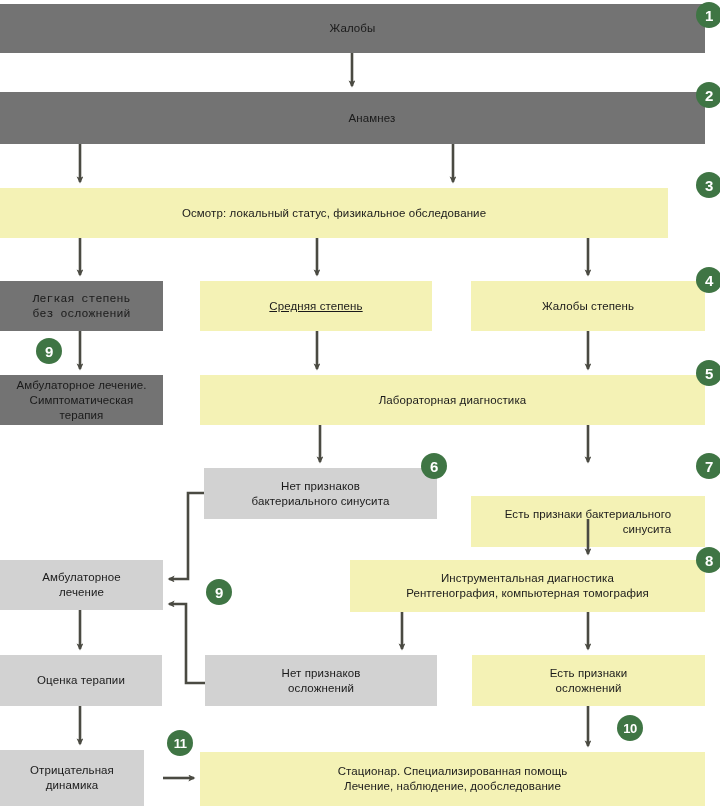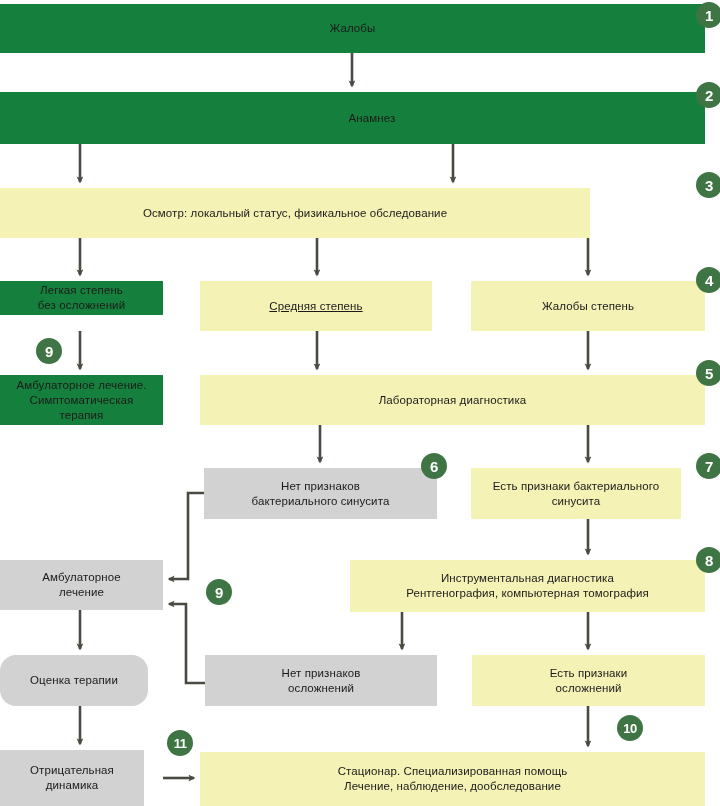--- a/index.html
+++ b/index.html
@@ -19,21 +19,21 @@
     align-items:center;
     justify-content:center;
     text-align:center;
     color:#1a1a1a;
     font-size:11.5px;
     line-height:15px;
     letter-spacing:.1px;
     padding:2px 6px;
     white-space:pre-line;
   }
-  .box.green{background:#15803d;}
+  .box.green{background:#737373;}
   .box.yellow{background:#f4f2b5;}
   .box.gray{background:#d2d2d2;}
 
   .badge{
     position:absolute;
     width:26px;height:26px;
     border-radius:50%;
     background:#3f7544;
     color:#ffffff;
     font-size:15px;
@@ -83,38 +83,38 @@
       <path d="M80,706 L80,744"></path>
       <path d="M588,706 L588,746"></path>
       <path d="M163,778 L194,778"></path>
       <path d="M204,493 L188,493 L188,579 L169,579"></path>
       <path d="M205,683 L186,683 L186,604 L169,604"></path>
     </g>
   </svg>
 
   <div class="box green" style="left:0px;top:4px;width:705px;height:49px;">Жалобы</div>
   <div class="box green" style="left:0px;top:92px;width:705px;height:52px;padding-left:45px;">Анамнез</div>
-  <div class="box yellow" style="left:0px;top:188px;width:590px;height:50px;">Осмотр: локальный статус, физикальное обследование</div>
-  <div class="box green" style="left:0px;top:281px;width:163px;height:34px;">Легкая степень
+  <div class="box yellow" style="left:0px;top:188px;width:668px;height:50px;">Осмотр: локальный статус, физикальное обследование</div>
+  <div class="box green" style="left:0px;top:281px;width:163px;height:50px;font-family:Liberation Mono, monospace;">Легкая степень
 без осложнений</div>
   <div class="box yellow" style="left:200px;top:281px;width:232px;height:50px;text-decoration:underline;">Средняя степень</div>
   <div class="box yellow" style="left:471px;top:281px;width:234px;height:50px;">Жалобы степень</div>
   <div class="box green" style="left:0px;top:375px;width:163px;height:50px;">Амбулаторное лечение.
 Симптоматическая
 терапия</div>
   <div class="box yellow" style="left:200px;top:375px;width:505px;height:50px;">Лабораторная диагностика</div>
   <div class="box gray" style="left:204px;top:468px;width:233px;height:51px;">Нет признаков
 бактериального синусита</div>
-  <div class="box yellow" style="left:471px;top:468px;width:210px;height:51px;">Есть признаки бактериального
+  <div class="box yellow" style="left:471px;top:496px;width:234px;height:51px;text-align:right;">Есть признаки бактериального
 синусита</div>
   <div class="box gray" style="left:0px;top:560px;width:163px;height:50px;">Амбулаторное
 лечение</div>
   <div class="box yellow" style="left:350px;top:560px;width:355px;height:52px;">Инструментальная диагностика
 Рентгенография, компьютерная томография</div>
-  <div class="box gray" style="left:0px;top:655px;width:148px;height:51px;border-radius:16px;">Оценка терапии</div>
+  <div class="box gray" style="left:0px;top:655px;width:162px;height:51px;">Оценка терапии</div>
   <div class="box gray" style="left:205px;top:655px;width:232px;height:51px;">Нет признаков
 осложнений</div>
   <div class="box yellow" style="left:472px;top:655px;width:233px;height:51px;">Есть признаки
 осложнений</div>
   <div class="box gray" style="left:0px;top:750px;width:144px;height:56px;">Отрицательная
 динамика</div>
   <div class="box yellow" style="left:200px;top:752px;width:505px;height:54px;">Стационар. Специализированная помощь
 Лечение, наблюдение, дообследование</div>
 
   <div class="badge" style="left:696px;top:2px;">1</div>

